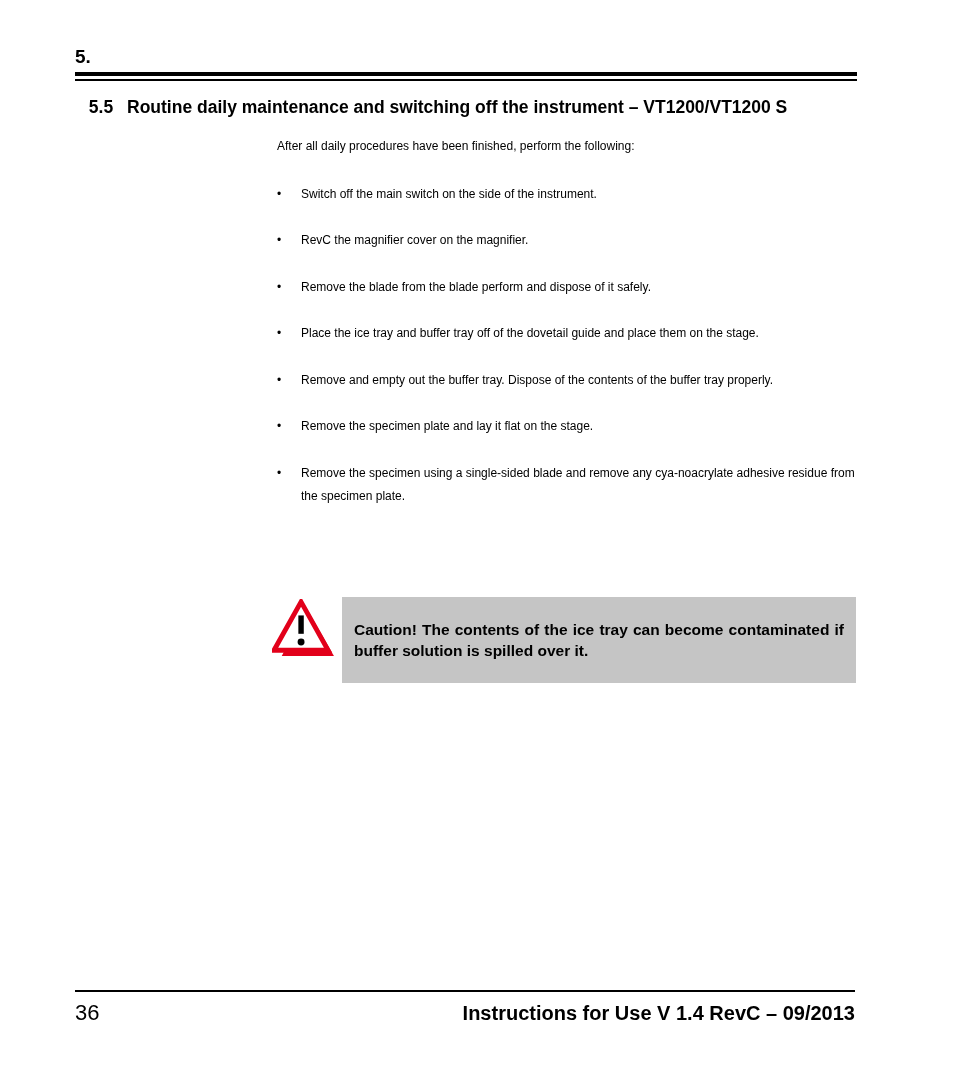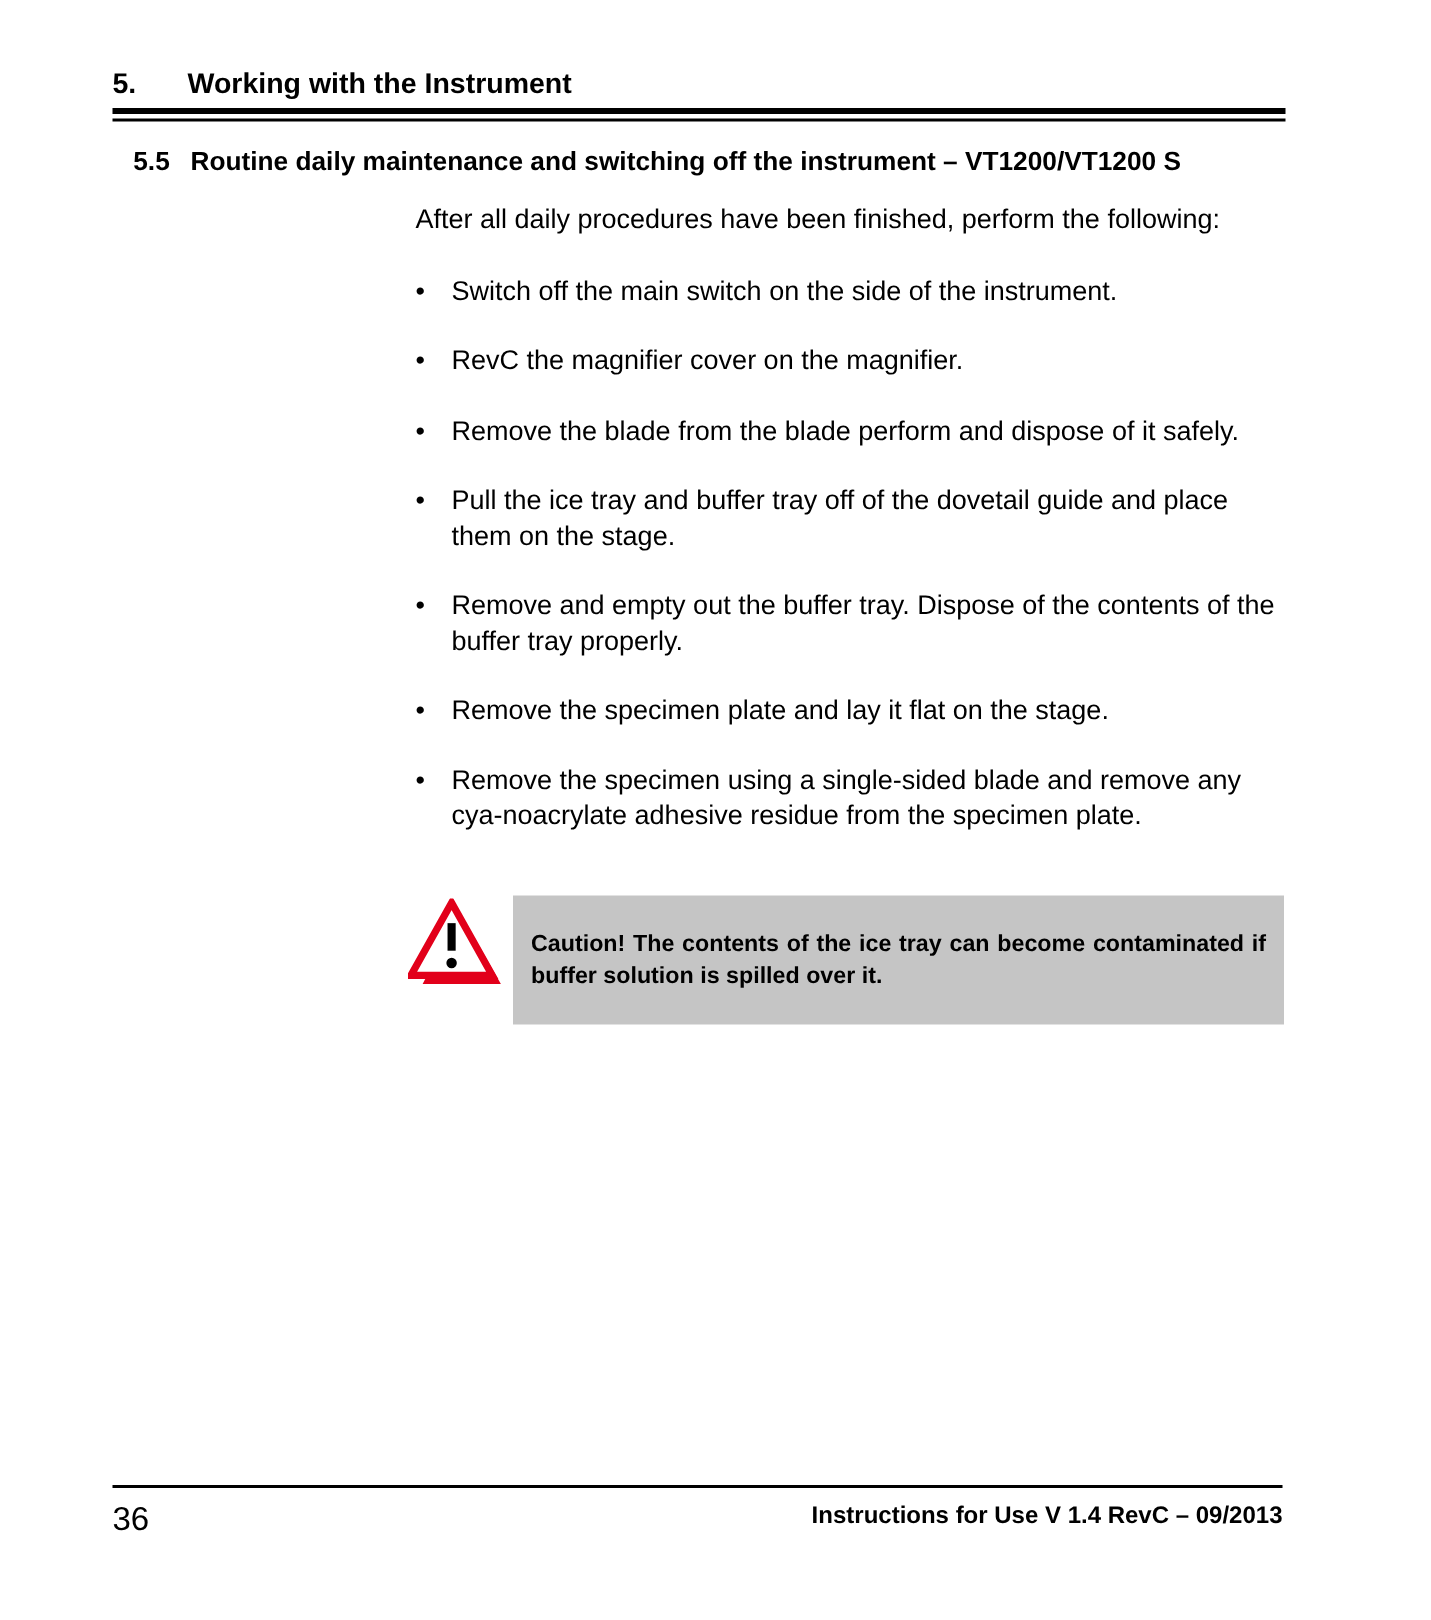--- a/index.html
+++ b/index.html
@@ -48,21 +48,21 @@
     line-height: 21px;
     text-align: center;
   }
   .section-num { width: 52px; flex: 0 0 52px; }
   
   .body-col {
     position: absolute;
     left: 277px;
     top: 135px;
     width: 580px;
-    font-size: 18px;
+    font-size: 12px;
     line-height: 23.5px;
   }
   .intro { margin: 0 0 24px 0; }
   .bullet-row {
     display: flex;
     margin-bottom: 23px;
   }
   .bullet-marker {
     width: 24px;
     flex: 0 0 24px;
@@ -104,33 +104,32 @@
     position: absolute;
     left: 75px;
     top: 1000px;
     font-size: 22px;
     font-weight: normal;
   }
   .footer-right {
     position: absolute;
     right: 99px;
     top: 1002px;
-    font-size: 16px;
+    font-size: 20px;
     font-weight: bold;
     text-align: center;
   }
 </style>
 </head>
 <body>
 
 <div class="page">
 
   <div class="chapter-header">
     <span class="chapter-num">5.</span>
-    <span class="chapter-title">Working with the Instrument</span>
   </div>
   <div class="chapter-rule"></div>
 
   <div class="section-header">
     <span class="section-num">5.5</span>
     <span class="section-title">Routine daily maintenance and switching off the instrument – VT1200/VT1200 S</span>
   </div>
 
   <div class="body-col">
     <p class="intro">After all daily procedures have been finished, perform the following:</p>
@@ -142,21 +141,21 @@
     <div class="bullet-row">
       <span class="bullet-marker">•</span>
       <span class="bullet-text">RevC the magnifier cover on the magnifier.</span>
     </div>
     <div class="bullet-row">
       <span class="bullet-marker">•</span>
       <span class="bullet-text">Remove the blade from the blade perform and dispose of it safely.</span>
     </div>
     <div class="bullet-row">
       <span class="bullet-marker">•</span>
-      <span class="bullet-text">Pull the ice tray and buffer tray off of the dovetail guide and place them on the stage.</span>
+      <span class="bullet-text">Place the ice tray and buffer tray off of the dovetail guide and place them on the stage.</span>
     </div>
     <div class="bullet-row">
       <span class="bullet-marker">•</span>
       <span class="bullet-text">Remove and empty out the buffer tray. Dispose of the contents of the buffer tray properly.</span>
     </div>
     <div class="bullet-row">
       <span class="bullet-marker">•</span>
       <span class="bullet-text">Remove the specimen plate and lay it flat on the stage.</span>
     </div>
     <div class="bullet-row">

